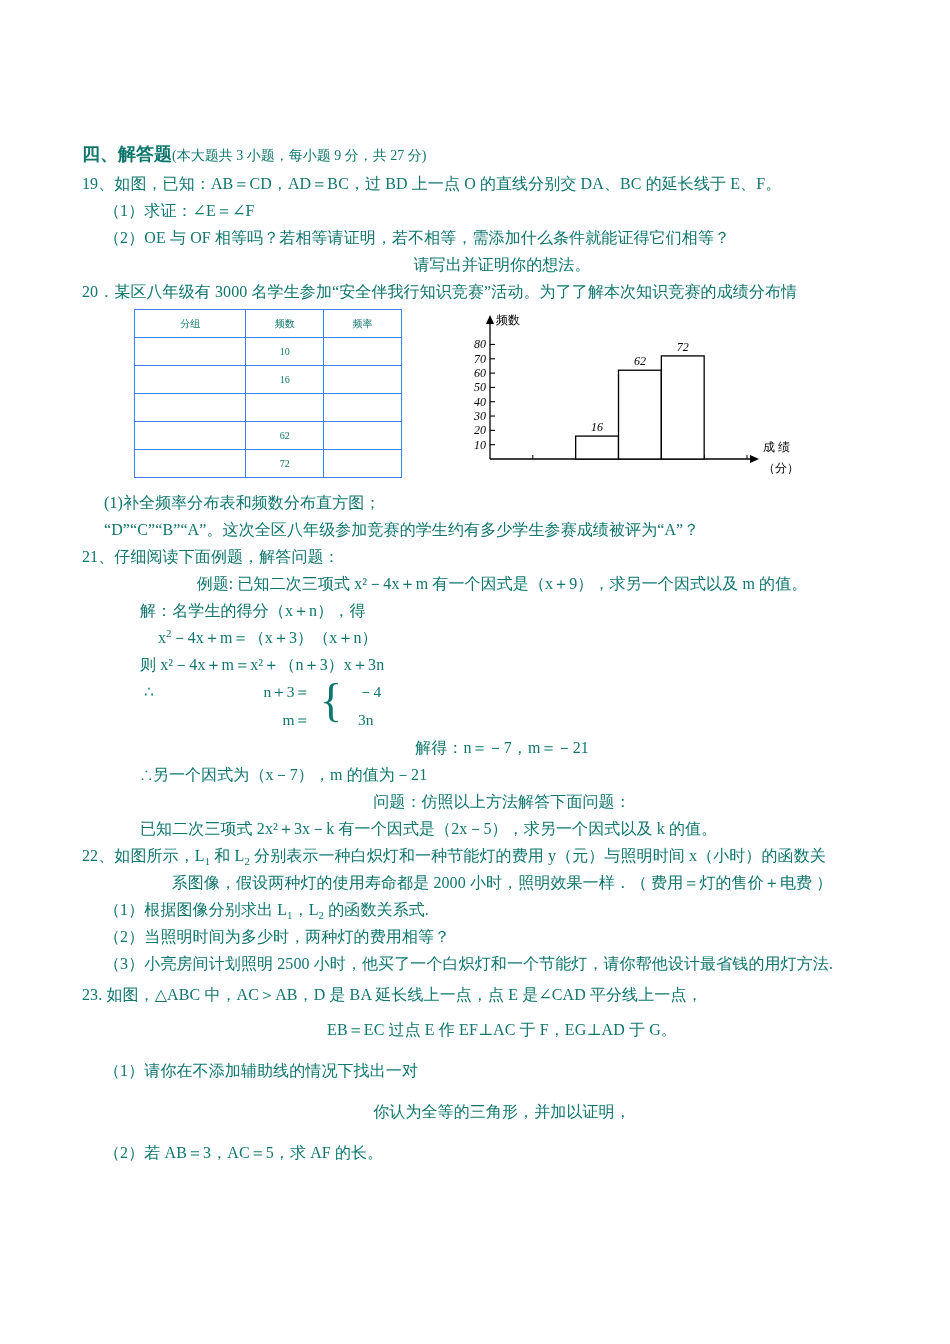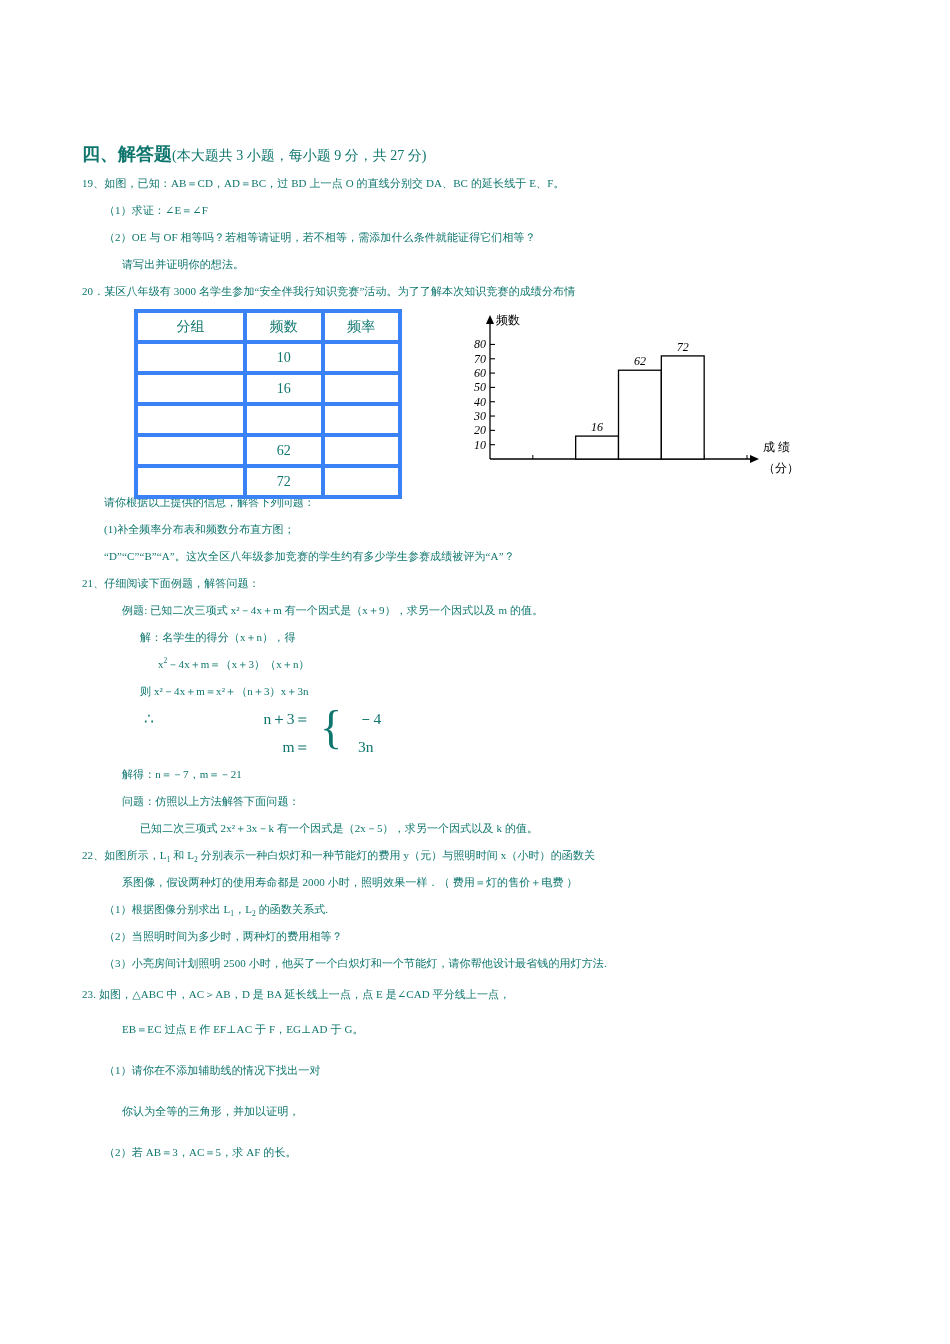--- a/index.html
+++ b/index.html
@@ -16,60 +16,60 @@
     color: #0f766e;
     overflow: hidden;
   }
   .content {
     position: absolute;
     left: 82px;
     top: 140px;
     width: 800px;
   }
   .line {
-    font-size: 11px;
+    font-size: 16px;
     line-height: 27px;
     white-space: nowrap;
     letter-spacing: 0.1px;
   }
   .sec-head {
     font-size: 18px;
     font-weight: bold;
     line-height: 28px;
     white-space: nowrap;
   }
   .sec-head .sub {
     font-size: 14px;
     font-weight: normal;
   }
   .indent1 { padding-left: 22px; }
-  .indent2 { padding-left: 40px; }
+  .indent2 { padding-left: 40px; text-align: center; }
   .indent3 { padding-left: 58px; }
   .indent4 { padding-left: 76px; }
   sup { font-size: 0.68em; vertical-align: super; line-height: 0; }
   sub { font-size: 0.68em; vertical-align: sub; line-height: 0; }
 
   
   .stats-block {
     position: relative;
     height: 182px;
     margin-top: 2px;
   }
   .freq-table {
     position: absolute;
     left: 52px;
     top: 2px;
     border-collapse: collapse;
     width: 268px;
   }
   .freq-table td, .freq-table th {
-    border: 4px solid #3b82f6;
+    border: 1px solid #3b82f6;
     height: 27px;
     text-align: center;
-    font-size: 14px;
+    font-size: 10px;
     font-weight: normal;
     padding: 0;
   }
   .freq-table .c-group { width: 112px; }
   .freq-table .c-freq  { width: 78px; }
   .freq-table .c-rate  { width: 78px; }
 
   .chart-wrap {
     position: absolute;
     left: 370px;
@@ -199,21 +199,20 @@
             <rect x="166.5" y="63.22727272727272" width="42.833333333333336" height="88.77272727272728" fill="#ffffff" stroke="#000000" stroke-width="1.3"></rect>
             <text x="187.91666666666666" y="58.22727272727272" font-size="12" font-family="&quot;Liberation Serif&quot;, serif" font-style="italic" text-anchor="middle" fill="#000000">62</text>
             <rect x="209.33333333333334" y="48.90909090909091" width="42.833333333333336" height="103.0909090909091" fill="#ffffff" stroke="#000000" stroke-width="1.3"></rect>
             <text x="230.75" y="43.90909090909091" font-size="12" font-family="&quot;Liberation Serif&quot;, serif" font-style="italic" text-anchor="middle" fill="#000000">72</text>
             <text x="311" y="144" font-size="12" font-family="&quot;Liberation Serif&quot;, serif" font-style="normal" text-anchor="start" fill="#000000">成   绩</text>
             <text x="311" y="165" font-size="12" font-family="&quot;Liberation Serif&quot;, serif" font-style="normal" text-anchor="start" fill="#000000">（分）</text>
           </svg>
       </div>
     </div>
 
-    <div class="line indent1">请你根据以上提供的信息，解答下列问题：</div>
     <div class="line indent1">(1)补全频率分布表和频数分布直方图；</div>
     <div class="line indent1">“D”“C”“B”“A”。这次全区八年级参加竞赛的学生约有多少学生参赛成绩被评为“A”？</div>
 
     <div class="line">21、仔细阅读下面例题，解答问题：</div>
     <div class="line indent2">例题: 已知二次三项式 x²－4x＋m 有一个因式是（x＋9），求另一个因式以及 m 的值。</div>
     <div class="line indent3">解：名学生的得分（x＋n），得</div>
     <div class="line indent4"><span>x</span><sup>2</sup><span>－4x＋m＝（x＋3）（x＋n）</span></div>
     <div class="line indent3">则  x²－4x＋m＝x²＋（n＋3）x＋3n</div>
 
     <div class="brace-block">
@@ -222,20 +221,21 @@
         <div>m＝</div>
       </div>
       <div class="brace-glyph">{</div>
       <div class="brace-rhs">
         <div>－4</div>
         <div>3n</div>
       </div>
     </div>
 
     <div class="line indent2">解得：n＝－7，m＝－21</div>
+    <div class="line indent3">∴另一个因式为（x－7），m 的值为－21</div>
     <div class="line indent2">问题：仿照以上方法解答下面问题：</div>
     <div class="line indent3">已知二次三项式 2x²＋3x－k 有一个因式是（2x－5），求另一个因式以及 k 的值。</div>
 
 
     <div class="line"><span>22、如图所示，L</span><sub>1</sub><span> 和 L</span><sub>2</sub><span> 分别表示一种白炽灯和一种节能灯的费用 y（元）与照明时间 x（小时）的函数关</span></div>
     <div class="line indent2">系图像，假设两种灯的使用寿命都是 2000 小时，照明效果一样．（ 费用＝灯的售价＋电费 ）</div>
     <div class="line indent1"><span>（1）根据图像分别求出 L</span><sub>1</sub><span>，L</span><sub>2</sub><span> 的函数关系式.</span></div>
     <div class="line indent1">（2）当照明时间为多少时，两种灯的费用相等？</div>
     <div class="line indent1">（3）小亮房间计划照明 2500 小时，他买了一个白炽灯和一个节能灯，请你帮他设计最省钱的用灯方法.</div>
 

